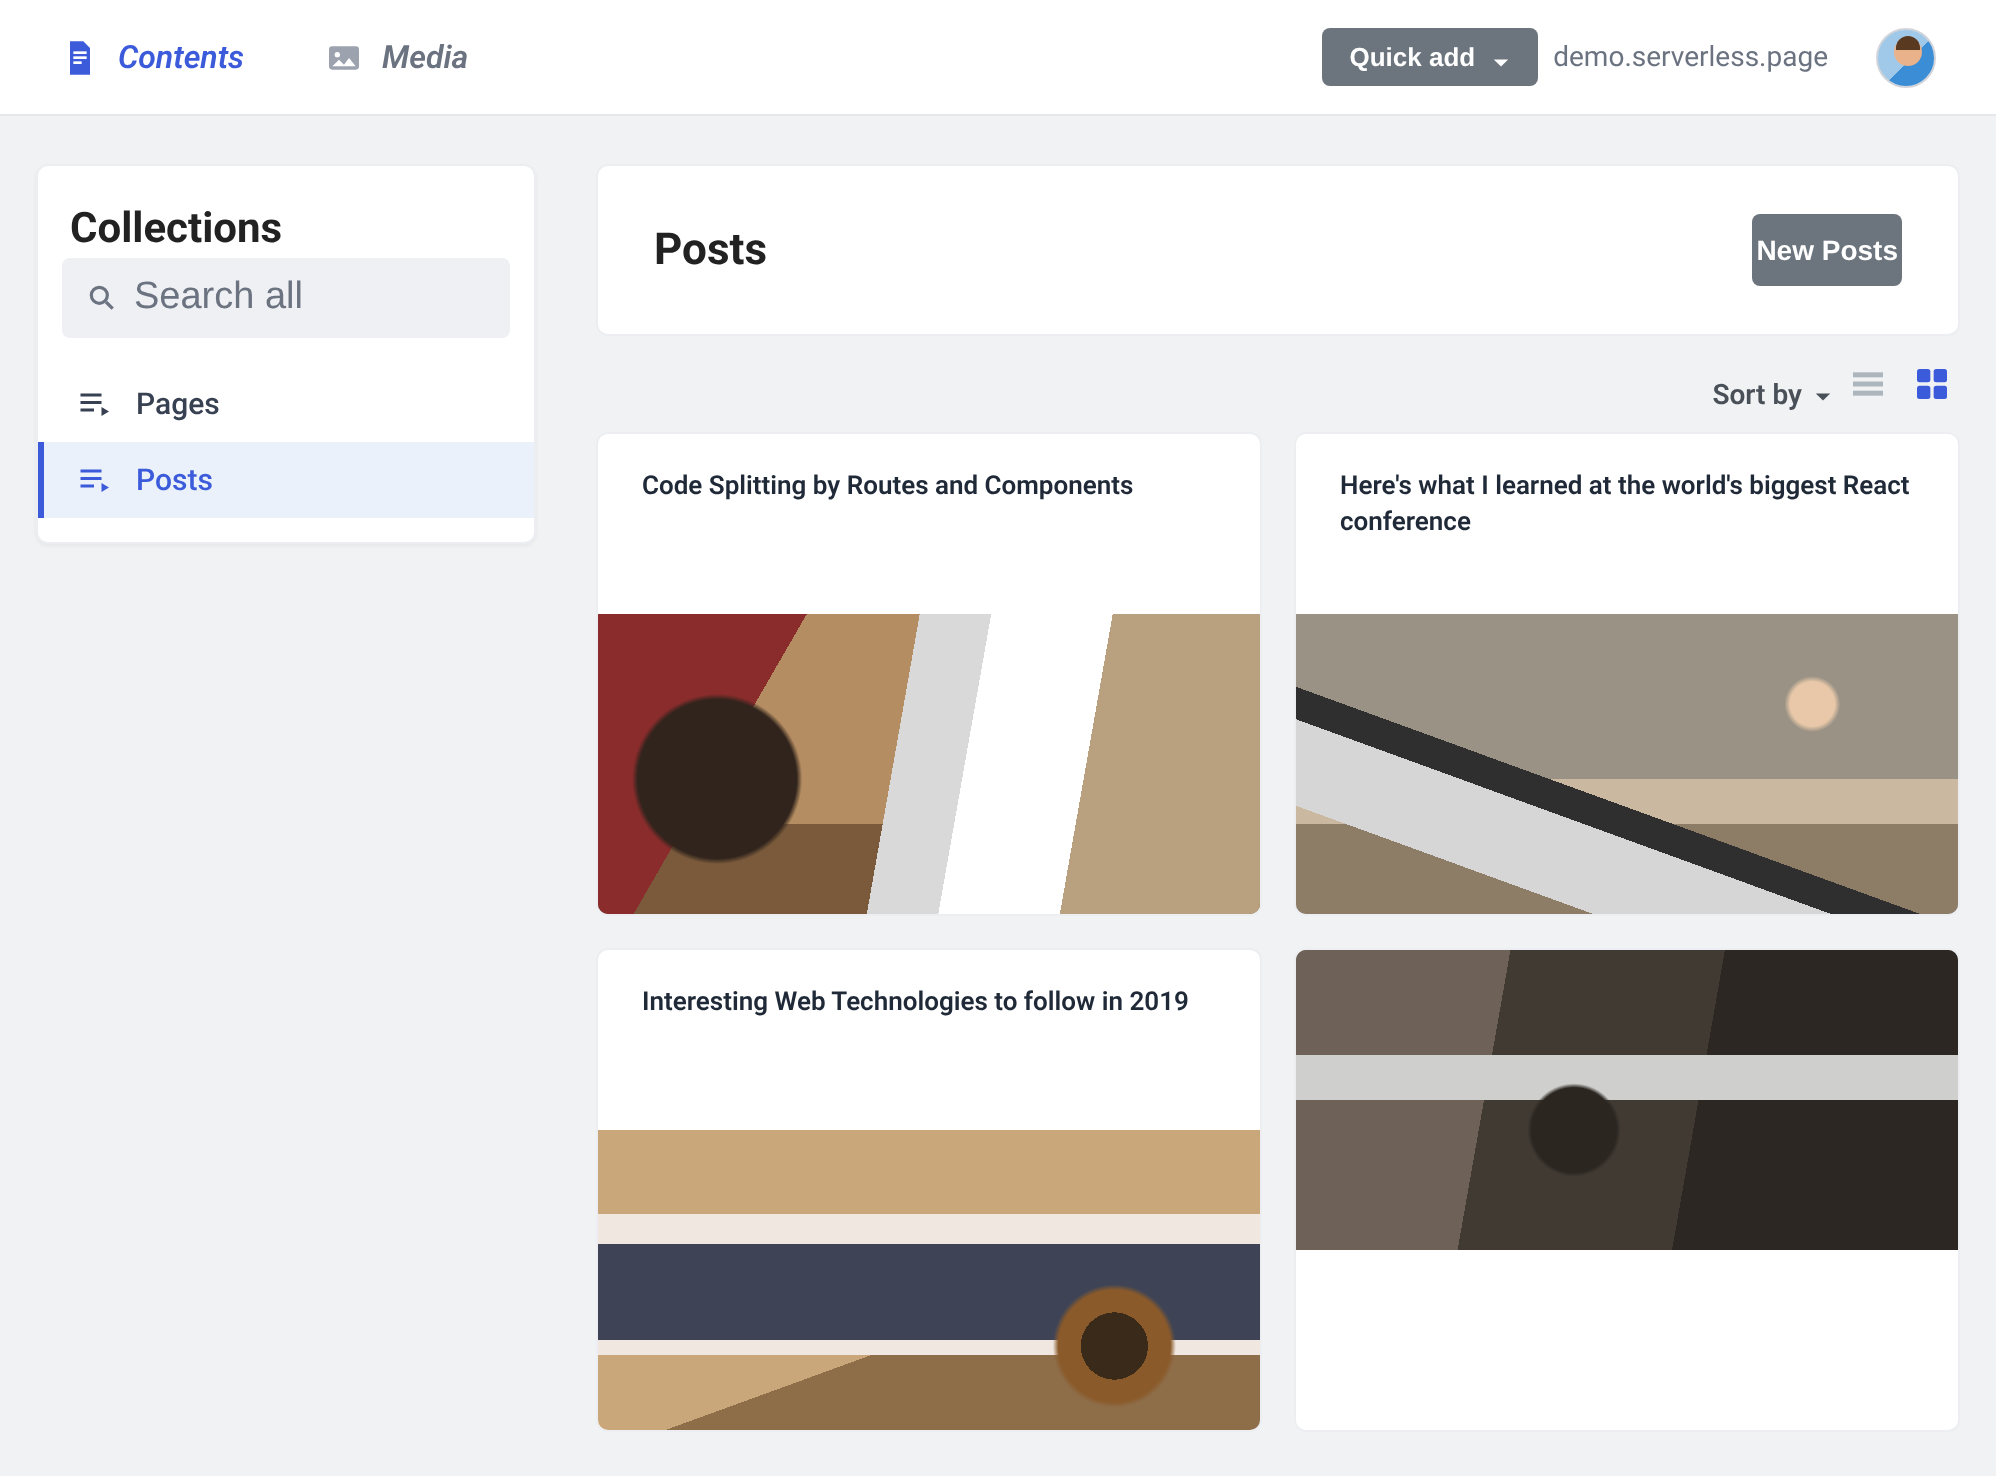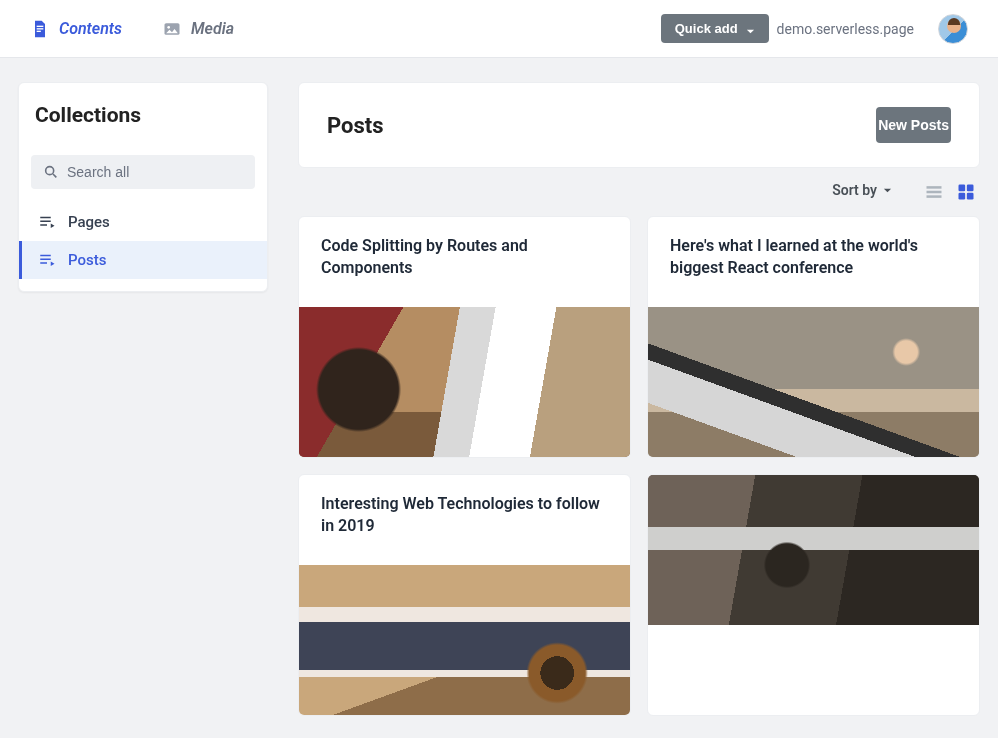--- a/index.html
+++ b/index.html
@@ -66,29 +66,29 @@
 
   
   .sidebar {
     width: 250px;
     background: #fff;
     border-radius: 6px;
     box-shadow: 0 1px 2px rgba(0,0,0,0.05);
     padding: 20px 12px 12px 12px;
     border: 1px solid #eceef1;
   }
-  .sidebar h2 { font-size: 21px; font-weight: 700; margin: 0 4px 28px 4px; color:#222;}
+  .sidebar h2 { font-size: 21px; font-weight: 700; margin: 0 4px 2px 4px; color:#222;}
   .search {
     display:flex; align-items:center; gap:8px;
     background:#eef0f3; border-radius:4px; padding:9px 12px;
     margin-bottom: 14px;
   }
   .search input {
     border:none; background:transparent; outline:none;
-    font-size:14px; color:#374151; width:100%;
+    font-size:19px; color:#374151; width:100%;
   }
   .search input::placeholder { color:#6b7280; }
   .coll-list { list-style:none; margin: 0 -12px; }
   .coll-item {
     display:flex; align-items:center; gap:12px;
     padding: 10px 16px;
     font-size: 15px; font-weight: 500;
     color:#374151; cursor:pointer;
     border-left: 3px solid transparent;
   }
@@ -106,36 +106,36 @@
     padding: 24px 28px;
     border: 1px solid #eceef1;
   }
   .panel-head h1 { font-size:22px; font-weight:700; color:#222; }
   .new-btn {
     background:#6c757d; color:#fff; border:none;
     font-size:14px; font-weight:700; padding:10px 2px;
     border-radius:4px; cursor:pointer;
   }
   .toolbar {
-    display:flex; justify-content:flex-end; align-items:flex-start;
-    gap:32px; padding: 14px 4px 10px 0;
+    display:flex; justify-content:flex-end; align-items:flex-end;
+    gap:8px; padding: 14px 4px 10px 0;
   }
   .sortby { color:#495057; font-size:14px; font-weight:600; display:flex; align-items:center; gap:6px; cursor:pointer; }
   .view-toggle { display:flex; gap:12px; align-items:center; }
   .view-toggle .vt { cursor:pointer; }
 
   
   .grid { display:grid; grid-template-columns: 1fr 1fr; gap:16px; }
   .card {
     background:#fff; border-radius:6px; overflow:hidden;
     border:1px solid #eceef1; cursor:pointer;
     display:flex; flex-direction:column;
   }
   .card-title {
-    font-size:16px; font-weight:600; color:#1f2937;
+    font-size:13px; font-weight:600; color:#1f2937;
     padding:18px 22px; min-height:90px;
     line-height:1.4;
   }
   .card-img { height:150px; }
 
   
   .img1 { background:
     radial-gradient(circle at 18% 55%, #30241c 0 14%, transparent 15%),
     linear-gradient(120deg,#8a2c2c 0 25%, transparent 25%),
     linear-gradient(100deg, transparent 45%, #d9d9d9 45% 55%, #ffffff 55% 72%, #b9a07e 72%),

